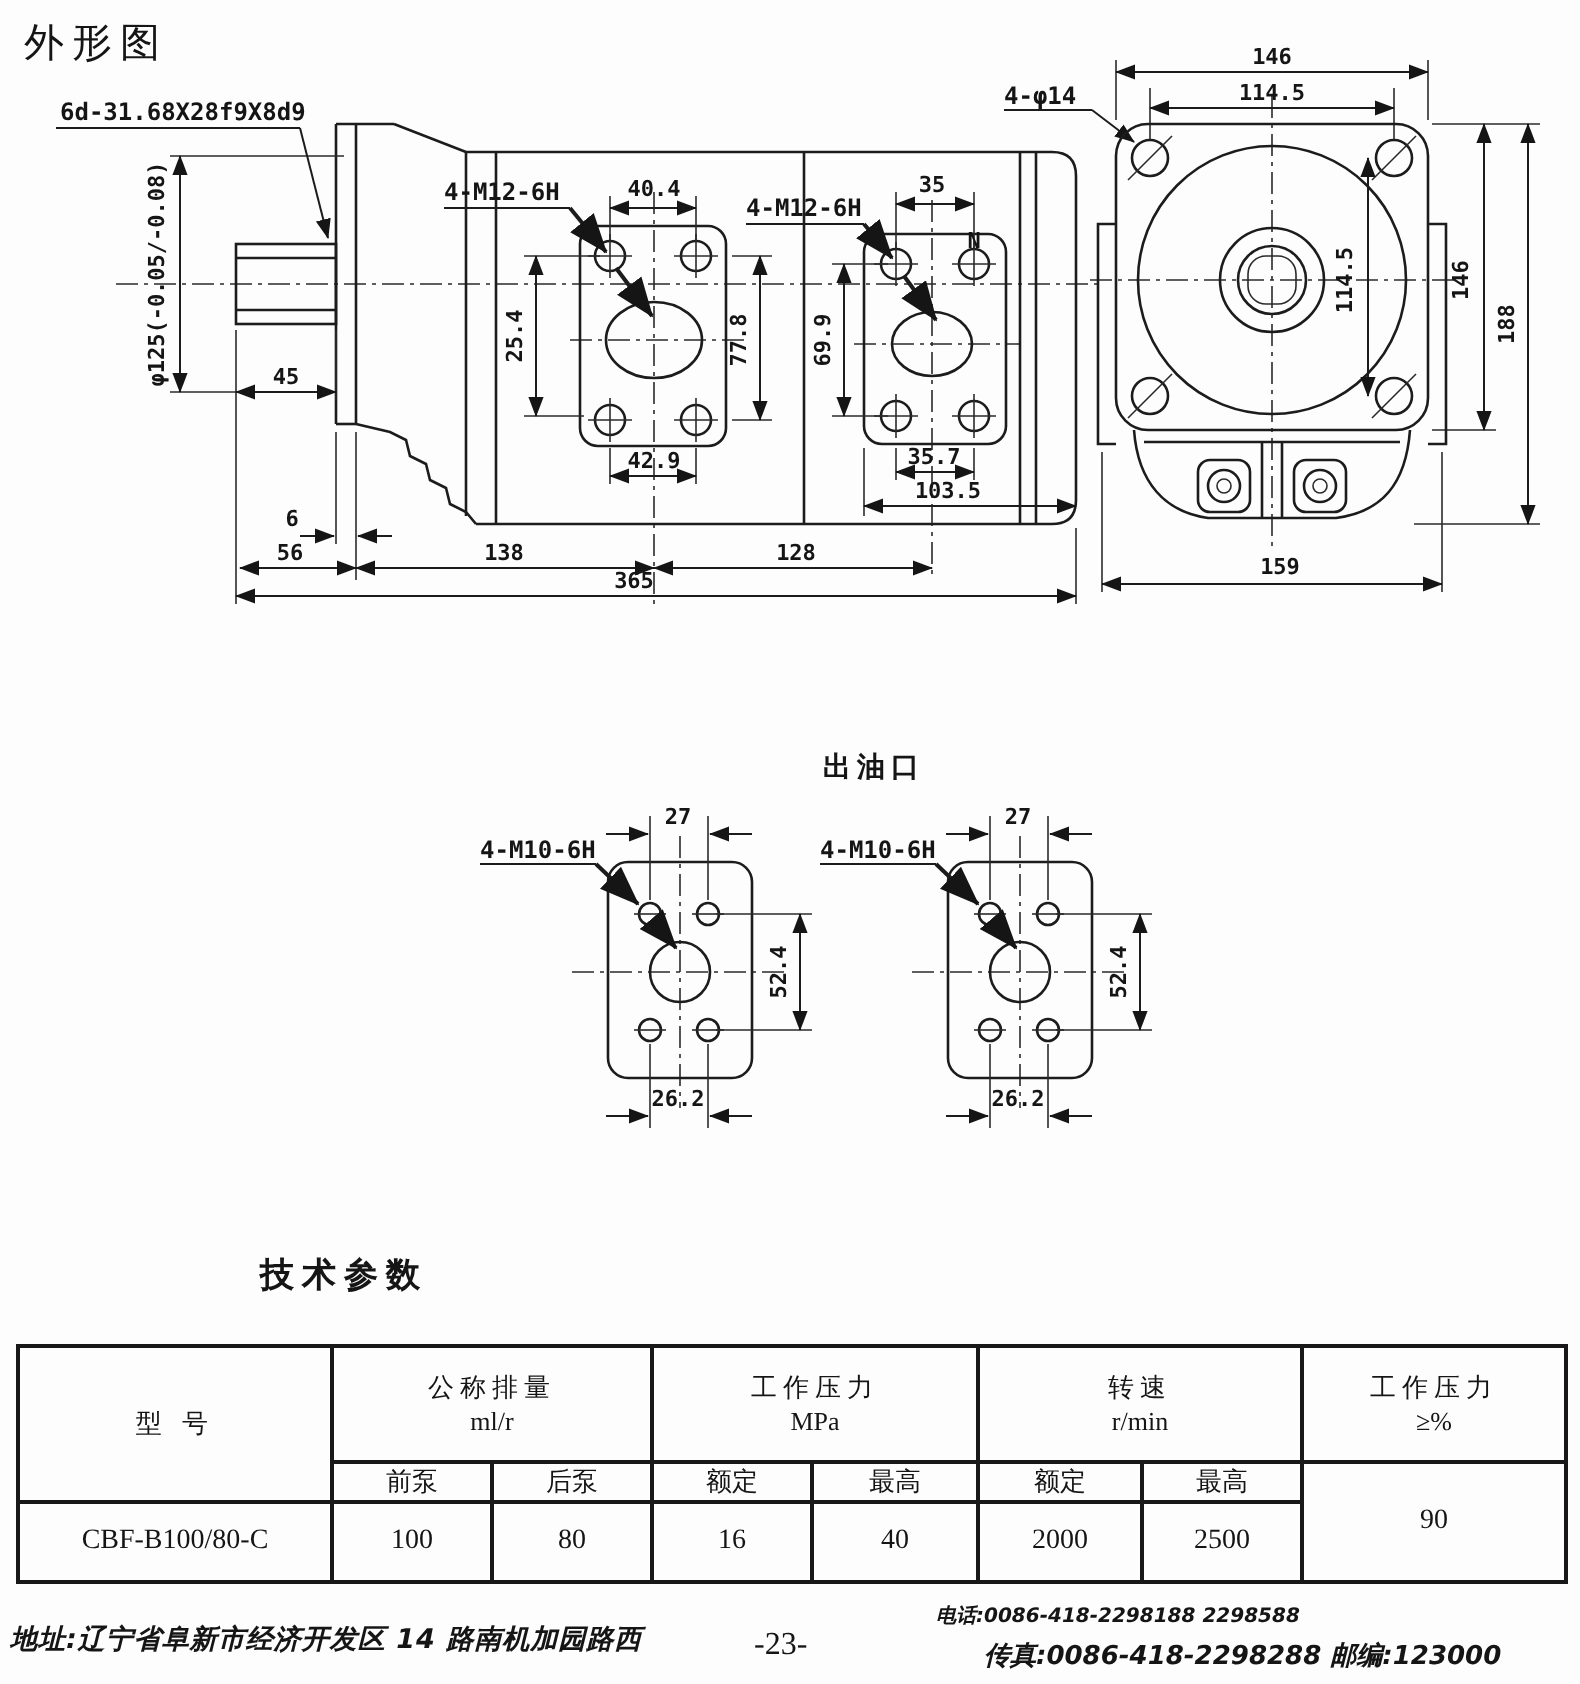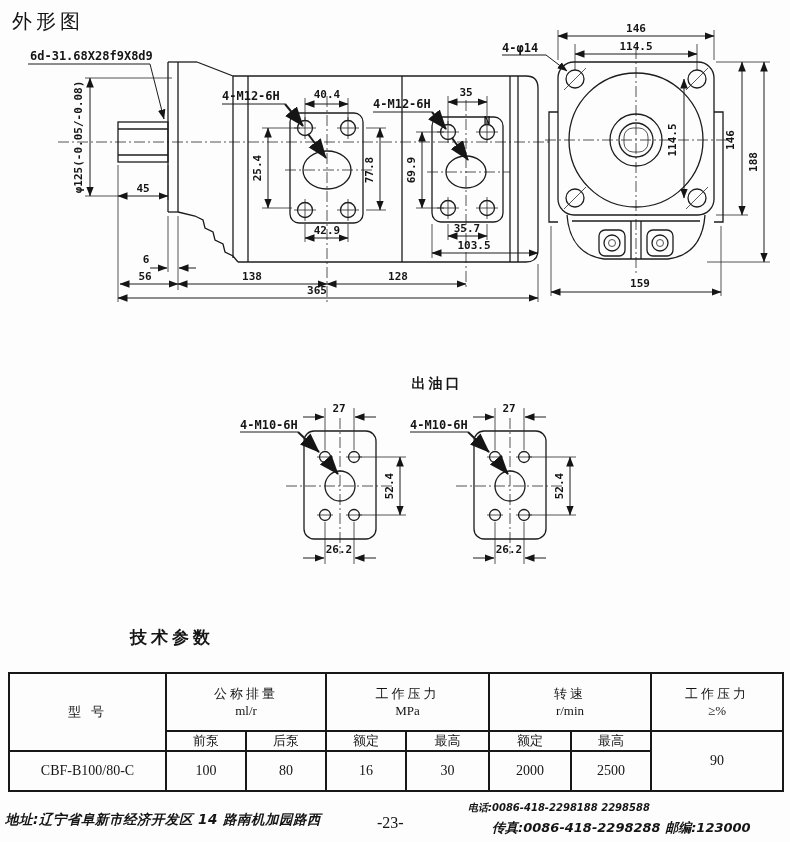--- a/index.html
+++ b/index.html
@@ -377,21 +377,21 @@
       <td>最高</td>
       <td>额定</td>
       <td>最高</td>
       <td rowspan="2" class="val">90</td>
     </tr>
     <tr class="r3">
       <td class="val">CBF-B100/80-C</td>
       <td class="val">100</td>
       <td class="val">80</td>
       <td class="val">16</td>
-      <td class="val">30</td>
+      <td class="val">40</td>
       <td class="val">2000</td>
       <td class="val">2500</td>
     </tr>
   </tbody>
     </table>
 </div>
 
 <div class="abs footer-address">地址:辽宁省阜新市经济开发区 14 路南机加园路西</div>
 <div class="abs footer-page">-23-</div>
 <div class="abs footer-phone">电话:0086-418-2298188    2298588</div>

